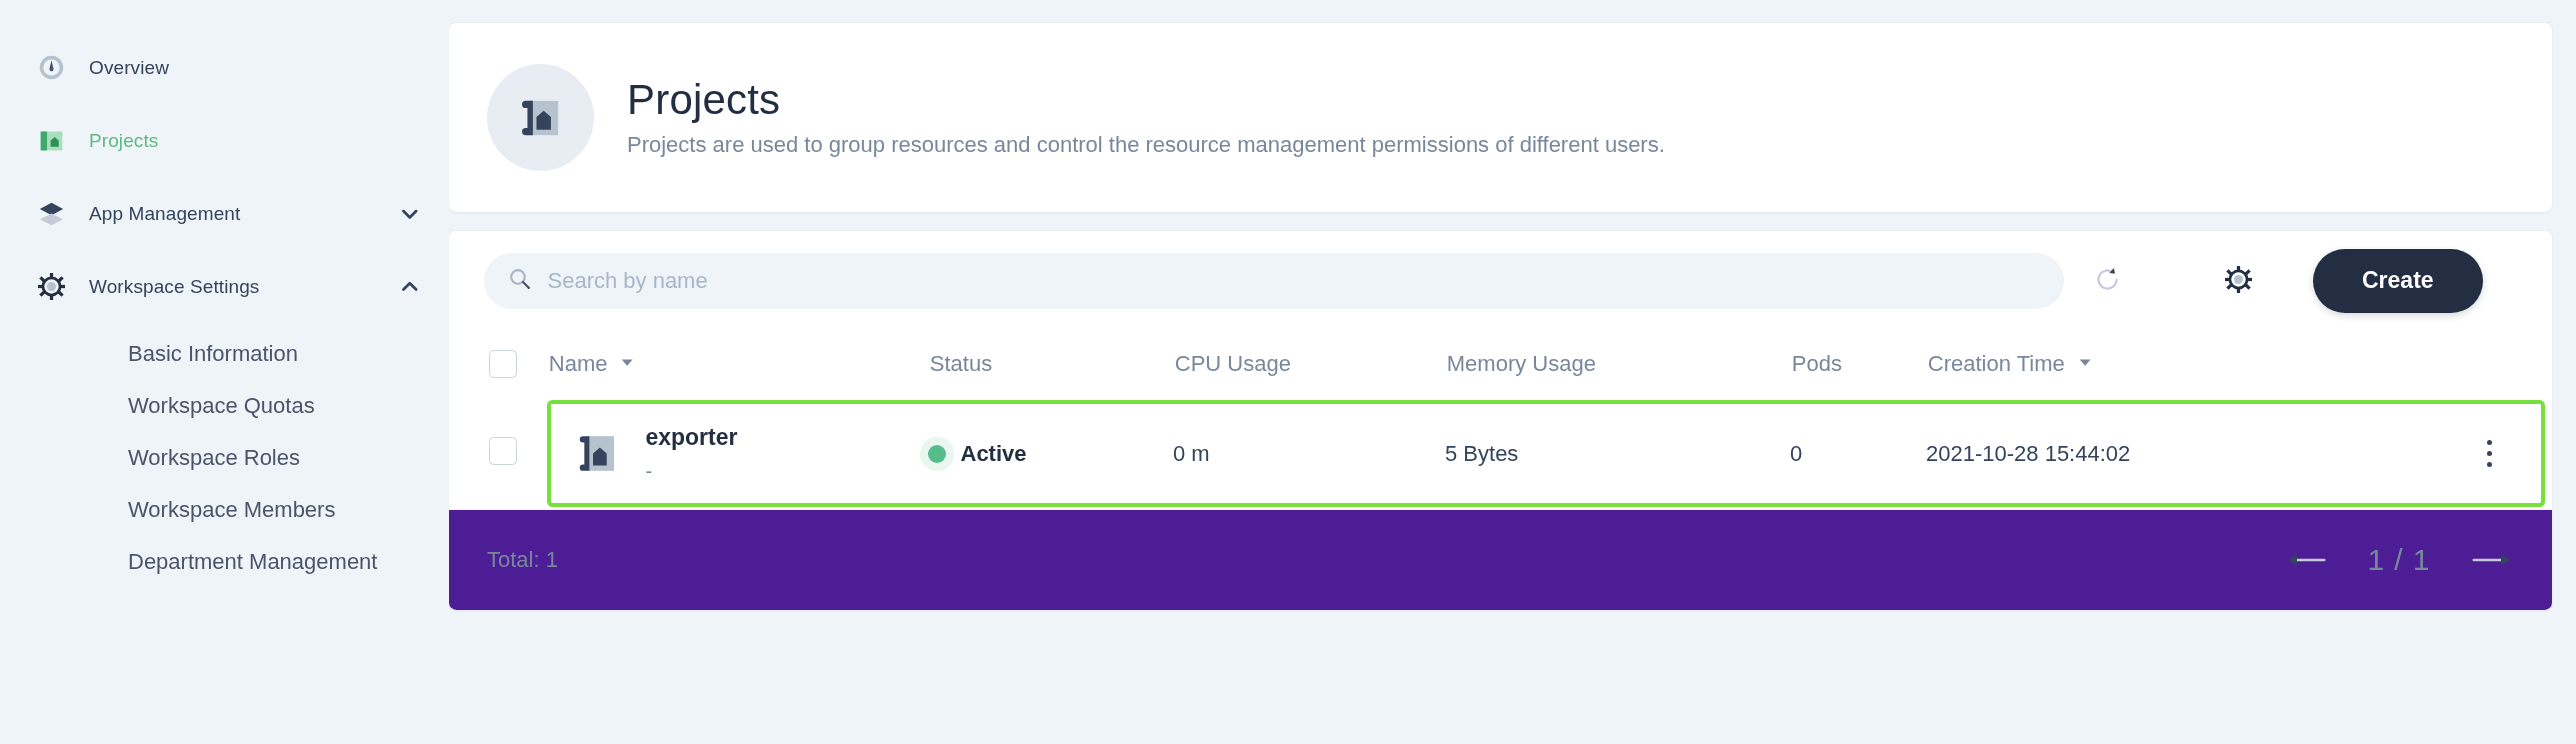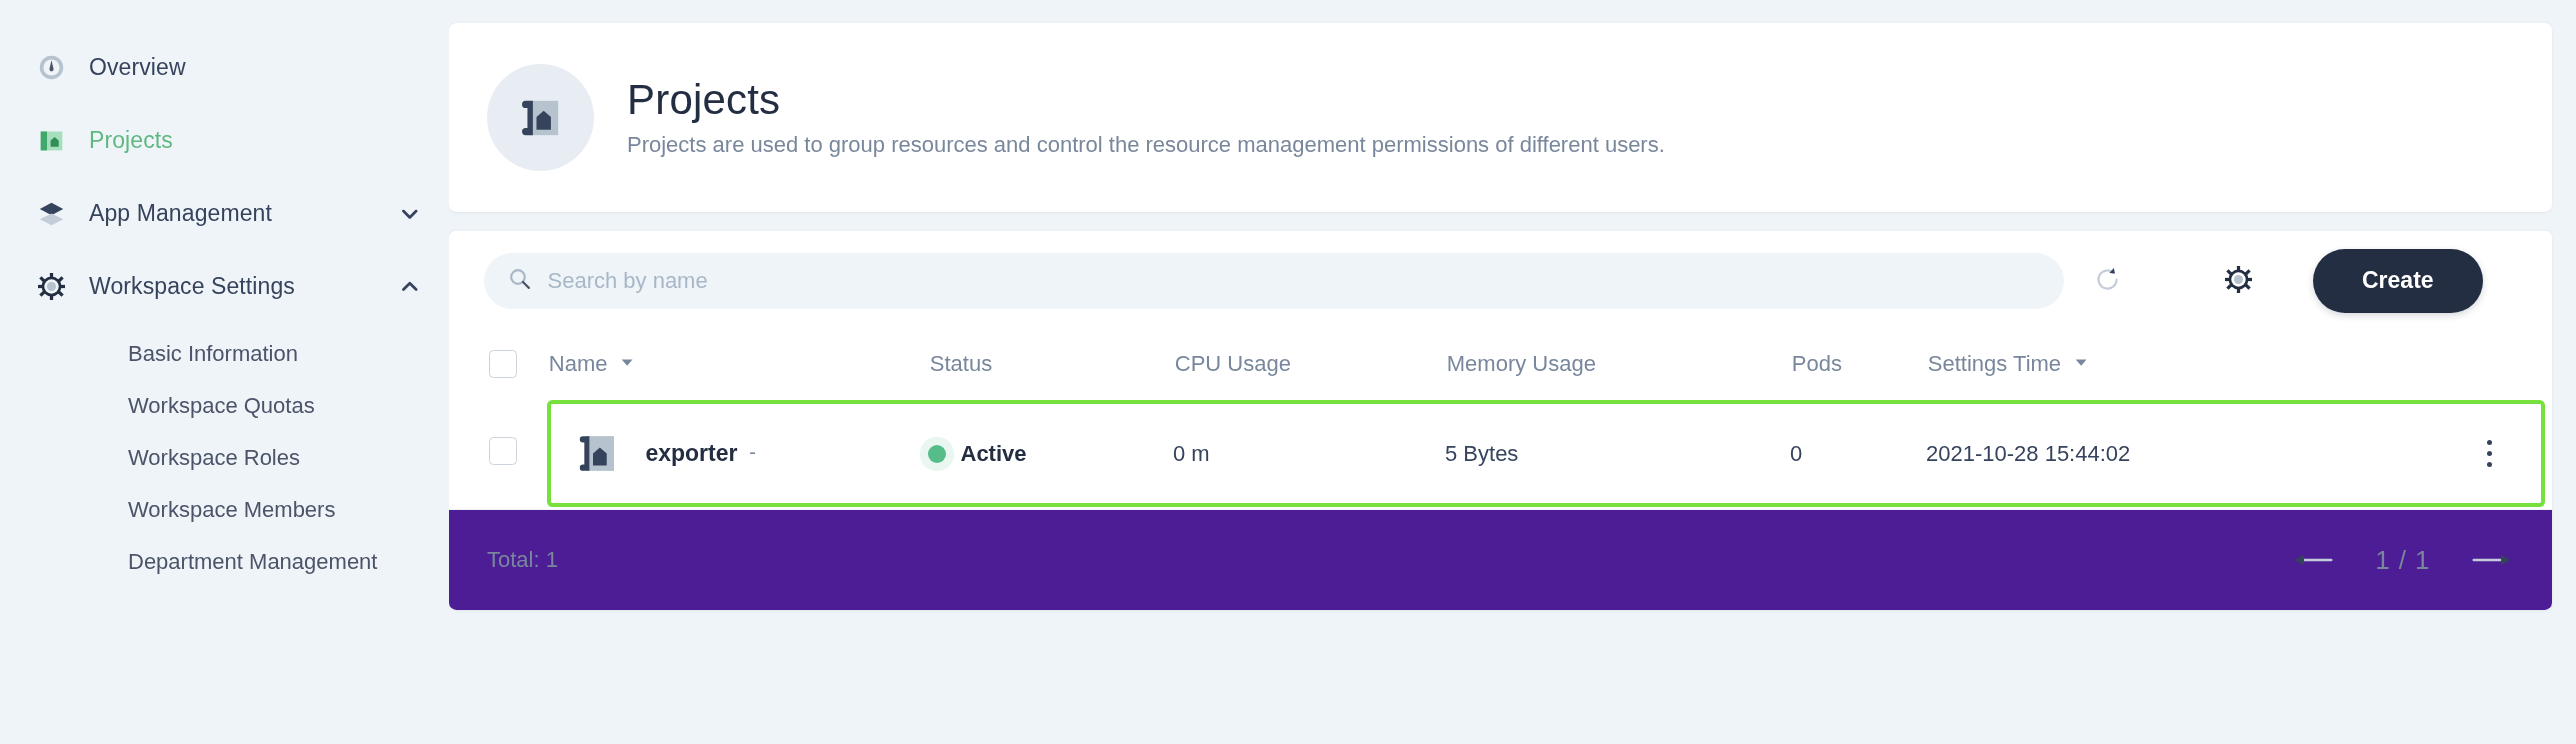--- a/index.html
+++ b/index.html
@@ -55,21 +55,21 @@
     padding-left: 33px;
     padding-right: 27px;
     cursor: pointer;
   }
   .nav-icon {
     width: 36px; flex: 0 0 36px;
     display: flex; align-items: center; justify-content: center;
     margin-right: 20px;
   }
   .nav-label {
-    font-size: 23px;
+    font-size: 19px;
     color: #36435c;
     letter-spacing: 0.1px;
     white-space: nowrap;
   }
   .nav-item.active .nav-label { color: #5fb881; }
   .nav-caret { margin-left: auto; display:flex; align-items:center; }
 
   .subnav { margin-top: 5.4px; padding-left: 44px; }
   .subnav-item {
     height: 52px;
@@ -223,21 +223,21 @@
     top: 1.8px;
     bottom: 1.8px;
     border: 4.5px solid #76e03d;
     border-radius: 5.4px;
     pointer-events: none;
     box-sizing: border-box;
   }
   .cell-chk { padding-left: 40px !important; }
   .name-cell { display: flex; align-items: center; gap: 20px; padding-left: 25.4px; }
   .proj-ico { width: 53px; height: 53px; flex: 0 0 53px; }
-  .name-stack { display: flex; flex-direction: row; gap: 11.8px; }
+  .name-stack { display: flex; flex-direction: column; gap: 11.8px; }
   .name-main { font-size: 23px; font-weight: bold; color: #242e42; line-height: 1; }
   .name-sub { font-size: 20px; color: #79879c; line-height: 1; }
   .status-cell { display: flex; align-items: center; gap: 14.5px; }
   .dot {
     width: 18px; height: 18px; border-radius: 50%;
     background: #55bc8a;
     box-shadow: 0 0 0 8.2px rgba(85,188,138,0.12);
     flex: 0 0 18px;
   }
   .status-text { font-weight: bold; font-size: 22px; color: #242e42; }
@@ -256,21 +256,21 @@
     height: 101px;
     background: #4c1d95;
     display: flex;
     align-items: center;
     padding: 0 38px;
     border-top: 0.9px solid #f0f3f7;
   }
   .total { font-size: 22px; color: #79879c; }
   .pager { margin-left: auto; display: flex; align-items: center; gap: 40px; }
   .pg-btn { width: 44px; height: 36px; display:flex; align-items:center; justify-content:center; cursor:pointer; }
-  .pg-label { font-size: 26px; color: #79879c; letter-spacing: 0.9px; }
+  .pg-label { font-size: 30px; color: #79879c; letter-spacing: 0.9px; }
 </style>
 </head>
 <body>
 
 <div class="app">
 
   <aside class="sidebar">
 
 
     <nav class="nav">
@@ -467,21 +467,21 @@
                   <span>Memory Usage</span>
                 </div>
             </th>
             <th>
               <div class="th-in">
                   <span>Pods</span>
                 </div>
             </th>
             <th>
               <div class="th-in">
-                <span>Settings Time</span>
+                <span>Creation Time</span>
                 <span>
                   <svg width="16.3" height="16.3" viewBox="0 0 18 18">
                       <path d="M3 6l6 7 6-7z" fill="#79879c"></path>
                     </svg>
                 </span>
               </div>
             </th>
             <th></th>
           </tr>
         </thead>

